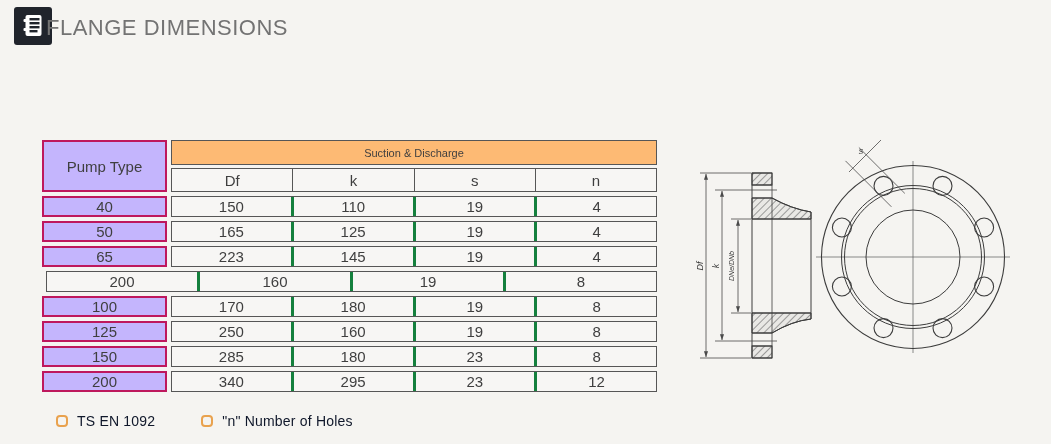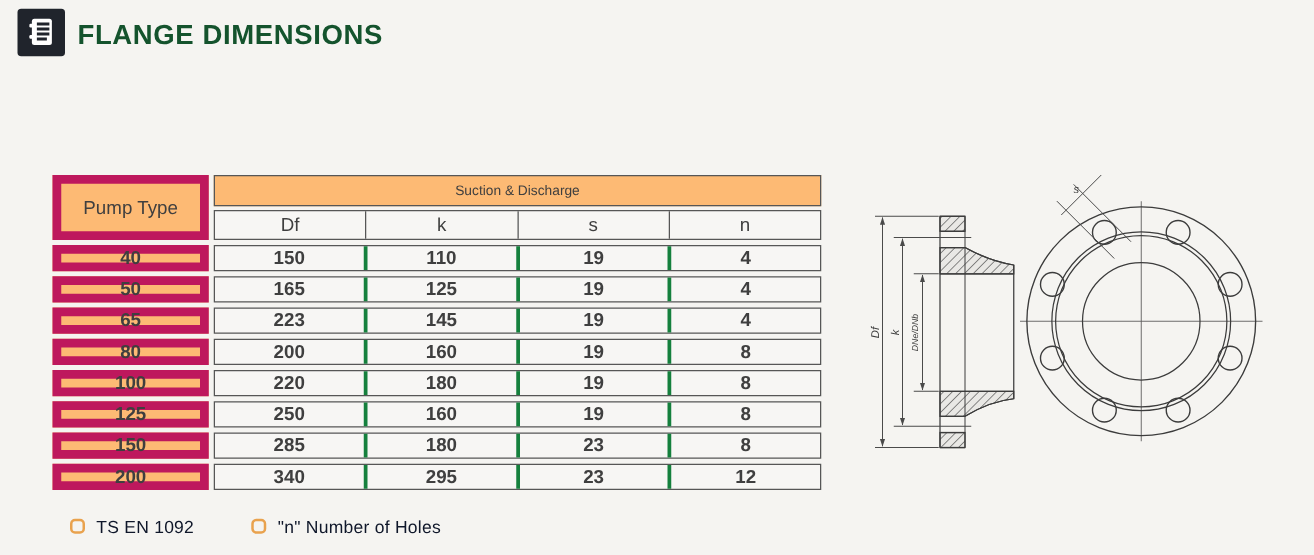--- a/index.html
+++ b/index.html
@@ -11,28 +11,28 @@
     color:#3f3f3f;
     overflow:hidden;
   }
   
   .hdr-icon {
     position:absolute; left:14px; top:7px;
     width:38px; height:38px; background:#20242c; border-radius:3px;
     display:flex; align-items:center; justify-content:center;
   }
   .hdr-title {
-    position:absolute; left:62px; top:15px;
-    font-size:22px; font-weight:bold; letter-spacing:0.5px; color:#14532d;
+    position:absolute; left:46px; top:15px;
+    font-size:22px; font-weight:normal; letter-spacing:0.5px; color:#737373;
   }
   
   .tbl { position:absolute; left:42px; top:140px; width:615px; }
-  .trow { display:flex; height:21px; margin-bottom:4px;font-weight:bold; }
+  .trow { display:flex; height:21px; margin-bottom:4px; }
   .cell-left {
-    width:125px; border:7px solid #be185d; background:#fdba74;
+    width:125px; border:2px solid #be185d; background:#c4b5fd;
     display:flex; align-items:center; justify-content:center;
     font-size:15px;
   }
   .row-right {
     margin-left:4px; flex:1; border:1px solid #565656; background:#f7f6f4;
     display:flex;
   }
   .row-right .c {
     flex:1; display:flex; align-items:center; justify-content:center;
     font-size:15px; border-left:3px solid #15803d;
@@ -119,32 +119,31 @@
   <div class="trow">
     <div class="cell-left">65</div>
     <div class="row-right">
       <div class="c">223</div>
       <div class="c">145</div>
       <div class="c">19</div>
       <div class="c">4</div>
     </div>
   </div>
   <div class="trow">
-    <div class="cell-left">80</div>
     <div class="row-right">
       <div class="c">200</div>
       <div class="c">160</div>
       <div class="c">19</div>
       <div class="c">8</div>
     </div>
   </div>
   <div class="trow">
     <div class="cell-left">100</div>
     <div class="row-right">
-      <div class="c">220</div>
+      <div class="c">170</div>
       <div class="c">180</div>
       <div class="c">19</div>
       <div class="c">8</div>
     </div>
   </div>
   <div class="trow">
     <div class="cell-left">125</div>
     <div class="row-right">
       <div class="c">250</div>
       <div class="c">160</div>

